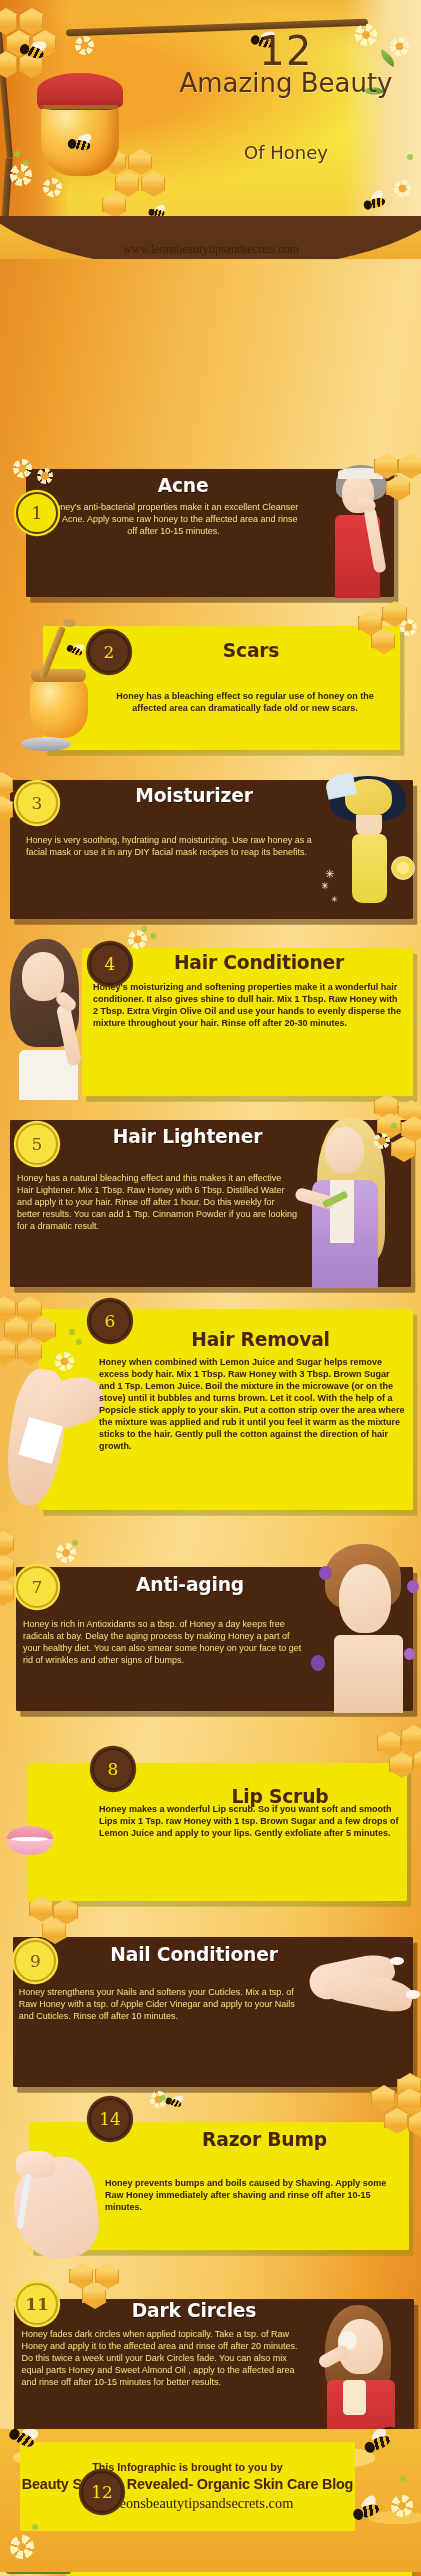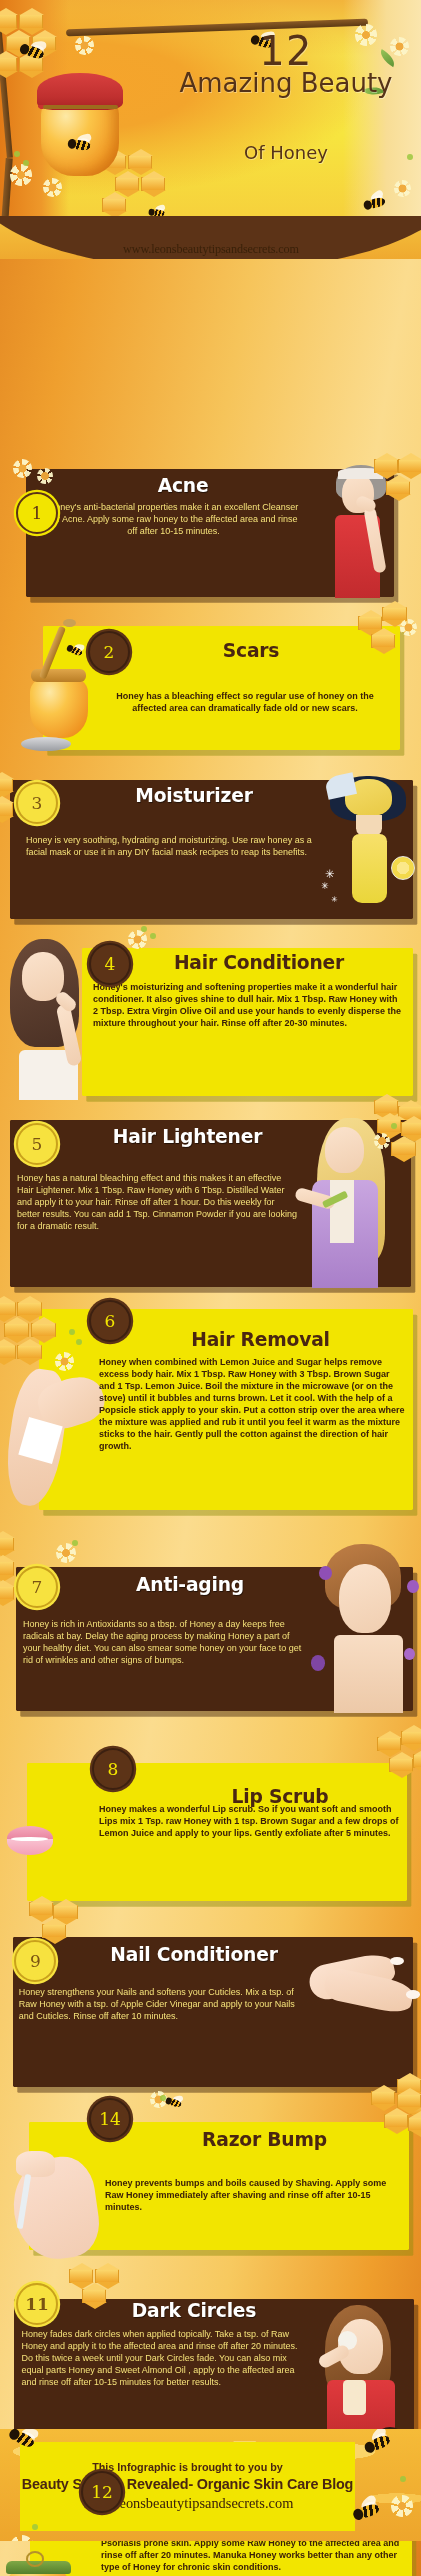--- a/index.html
+++ b/index.html
@@ -281,21 +281,21 @@
   }
   .lips-bot {
     position: absolute; width: 46px; height: 16px;
     border-radius: 0 0 60% 60% / 0 0 100% 100%;
     background: linear-gradient(0deg, #f3a0b6, #f9c3d2);
   }
 
   
   .footer {
     position: absolute; left: 0; top: 2429px;
-    width: 422px; height: 112px;
+    width: 422px; height: 143px;
     background:
       repeating-linear-gradient(60deg, rgba(255,255,255,.05) 0 14.4px, rgba(0,0,0,.03) 14.4px 29px),
       linear-gradient(180deg, #f7c13b, #f0a62b);
     overflow: hidden;
   }
   .footer-honeycomb {
     position: absolute; inset: 0;
     background:
       radial-gradient(ellipse at 10% 20%, #fbd569 0 29px, transparent 29.5px),
       radial-gradient(ellipse at 34% 20%, #fbd569 0 29px, transparent 29.5px),

